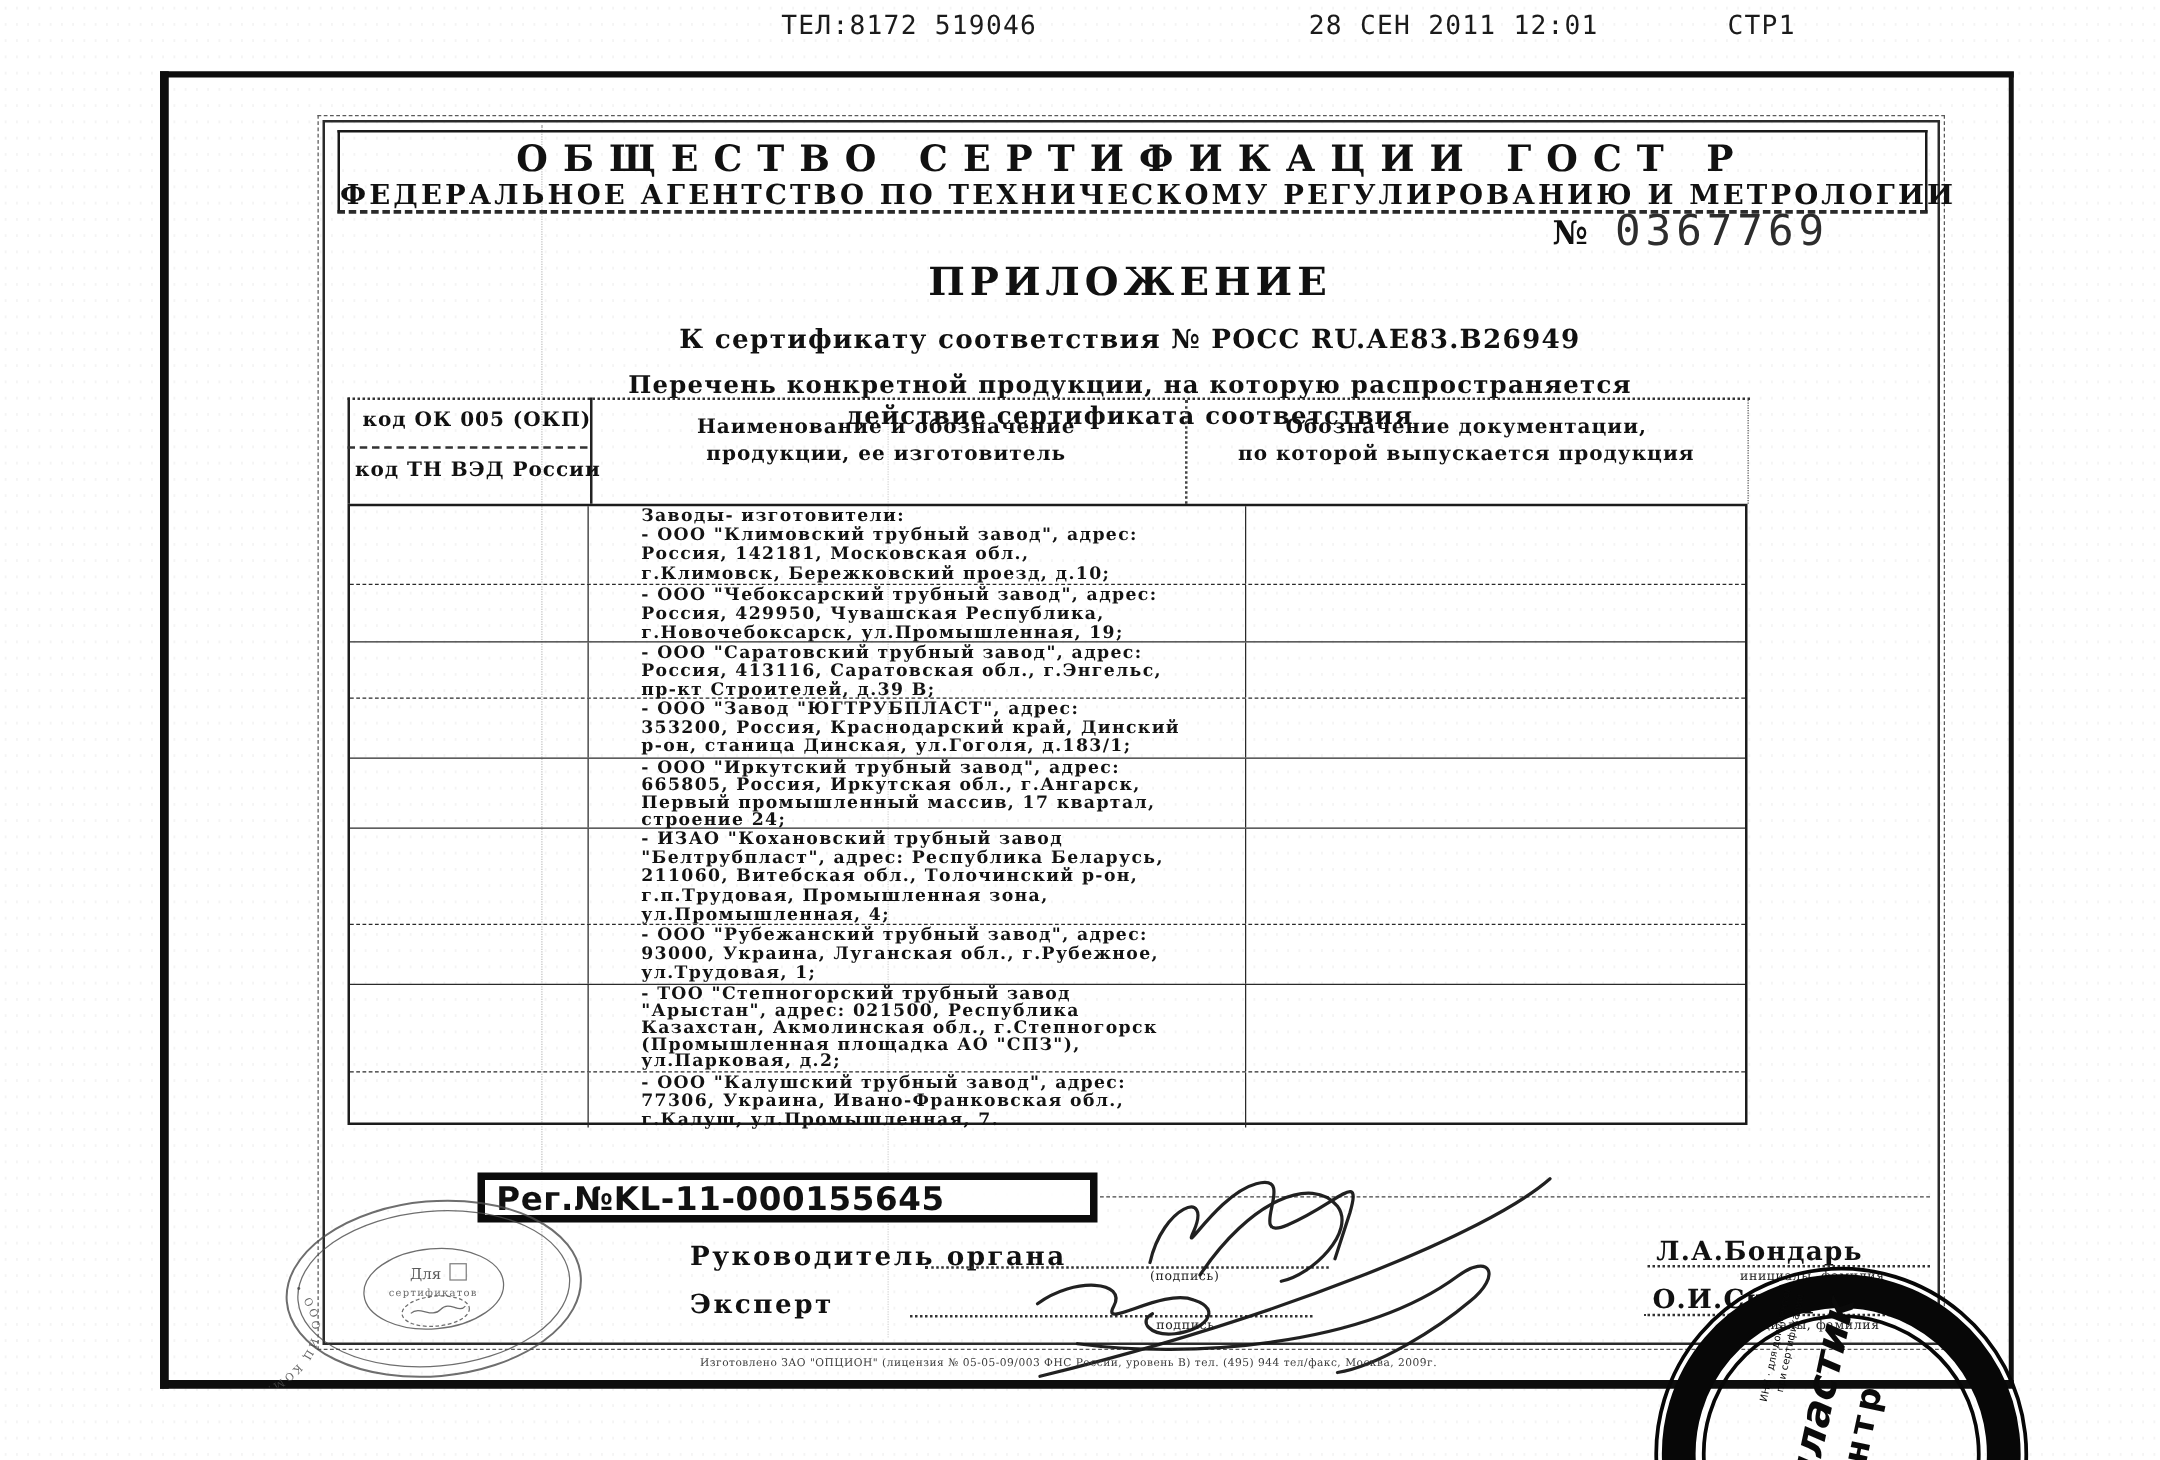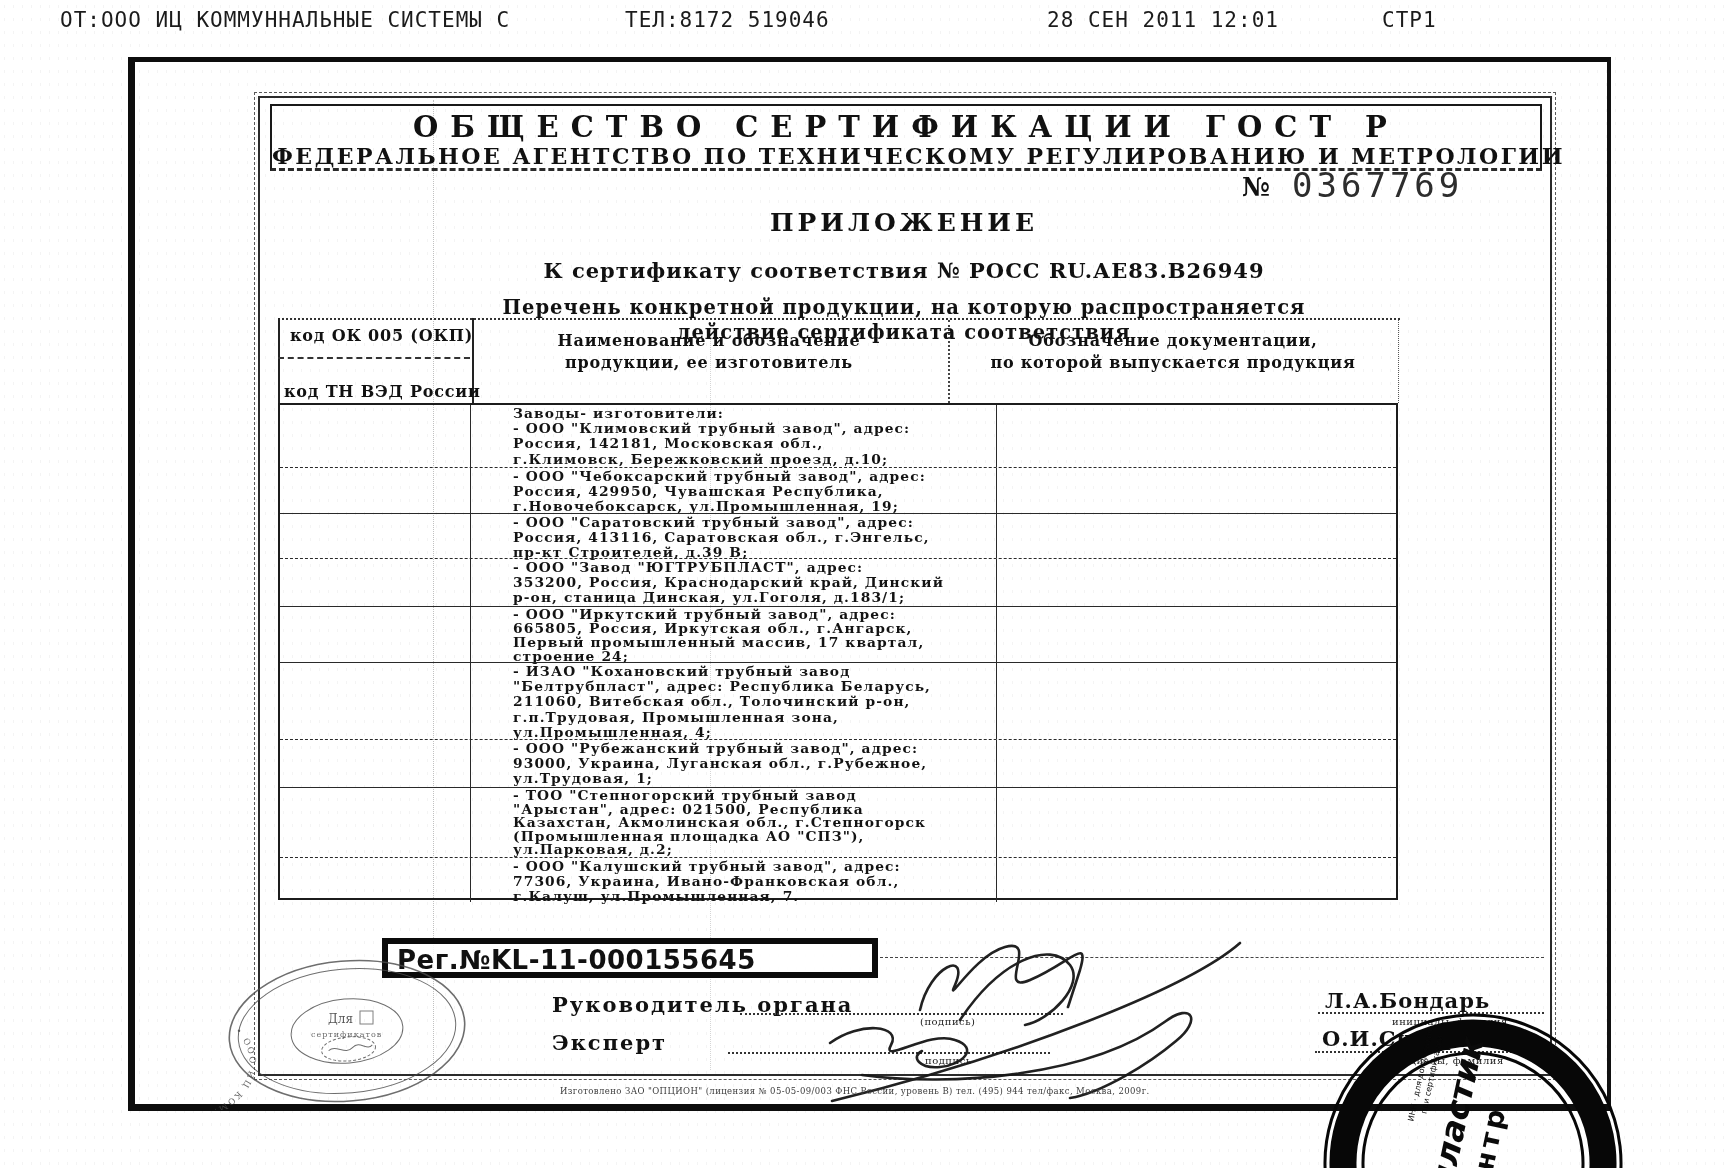--- a/index.html
+++ b/index.html
@@ -25,21 +25,21 @@
   .header-box{left:270px;top:104px;width:1268px;height:62px;
     border-top:2px solid #191919;border-left:2px solid #191919;border-right:2px solid #191919;
     border-bottom:3px dashed #2a2a2a;text-align:center;}
   .sys-title{position:absolute;left:0;right:0;top:4px;font-weight:bold;font-size:29px;letter-spacing:12px;white-space:nowrap;}
   .agency{position:absolute;left:0;right:0;top:37px;font-weight:bold;font-size:22px;letter-spacing:2.5px;white-space:nowrap;}
 
   .doc-no-label{left:1242px;top:172px;font-weight:bold;font-size:26px;}
   .doc-no-digits{left:1292px;top:165px;font-family:"DejaVu Sans Mono",monospace;font-size:34px;letter-spacing:4px;color:#2d2d2d;}
 
   .centerband{left:258px;width:1292px;text-align:center;white-space:nowrap;}
-  .title-main{top:208px;font-weight:bold;font-size:25px;letter-spacing:4px;}
+  .title-main{top:208px;font-weight:bold;font-size:31px;letter-spacing:4px;}
   .subtitle{top:258px;font-weight:bold;font-size:21px;letter-spacing:1px;}
   .desc1{top:296px;font-weight:bold;font-size:19.5px;letter-spacing:1px;}
   .desc2{top:321px;font-weight:bold;font-size:19.5px;letter-spacing:1px;}
 
   
   .thead-topline{left:278px;top:318px;width:1122px;border-top:2px dotted #333;}
   .th-c1{left:278px;top:318px;width:192px;height:85px;border-left:2px solid #222;border-right:2px solid #222;}
   .th-c1-divider{left:278px;top:357px;width:192px;border-top:2px dashed #333;}
   .th-c23-divider{left:948px;top:320px;height:83px;border-left:2px dotted #444;}
   .th-right{left:1398px;top:320px;height:83px;border-left:1px dotted #555;}
@@ -81,21 +81,20 @@
 
   .artifact-v{border-left:1.5px dotted #777;opacity:.45;}
 
   svg{display:block;}
 </style>
 </head>
 <body>
 
 <div class="page">
 
-  <div class="abs fax" style="left:60px;top:8px;">ОТ:ООО ИЦ КОММУННАЛЬНЫЕ СИСТЕМЫ С</div>
   <div class="abs fax" style="left:625px;top:8px;">ТЕЛ:8172 519046</div>
   <div class="abs fax" style="left:1047px;top:8px;">28 СЕН  2011 12:01</div>
   <div class="abs fax" style="left:1382px;top:8px;">СТР1</div>
 
   <div class="abs outer-border"></div>
   <div class="abs inner-frame"></div>
 
   <div class="abs artifact-v" style="left:433px;top:100px;height:970px;"></div>
   <div class="abs artifact-v" style="left:710px;top:330px;height:740px;opacity:.3;"></div>
 
@@ -111,21 +110,21 @@
   <div class="abs centerband subtitle">К сертификату соответствия № РОСС RU.АЕ83.В26949</div>
   <div class="abs centerband desc1">Перечень конкретной продукции,  на которую распространяется</div>
   <div class="abs centerband desc2">действие сертификата соответствия</div>
 
   <div class="abs thead-topline"></div>
   <div class="abs th-c1"></div>
   <div class="abs th-c1-divider"></div>
   <div class="abs th-c23-divider"></div>
   <div class="abs th-right"></div>
   <div class="abs th-text" style="left:290px;top:326px;">код ОК 005 (ОКП)</div>
-  <div class="abs th-text" style="left:284px;top:366px;margin-top:16px;">код ТН ВЭД России</div>
+  <div class="abs th-text" style="left:284px;top:366px;">код ТН ВЭД России</div>
   <div class="abs th-text th-col2">
     <span class="th-line">Наименование и обозначение</span>
     <span class="th-line">продукции, ее изготовитель</span>
   </div>
   <div class="abs th-text th-col3">
     <span class="th-line">Обозначение документации,</span>
     <span class="th-line">по которой выпускается продукция</span>
   </div>
 
   <div class="abs tbody">

